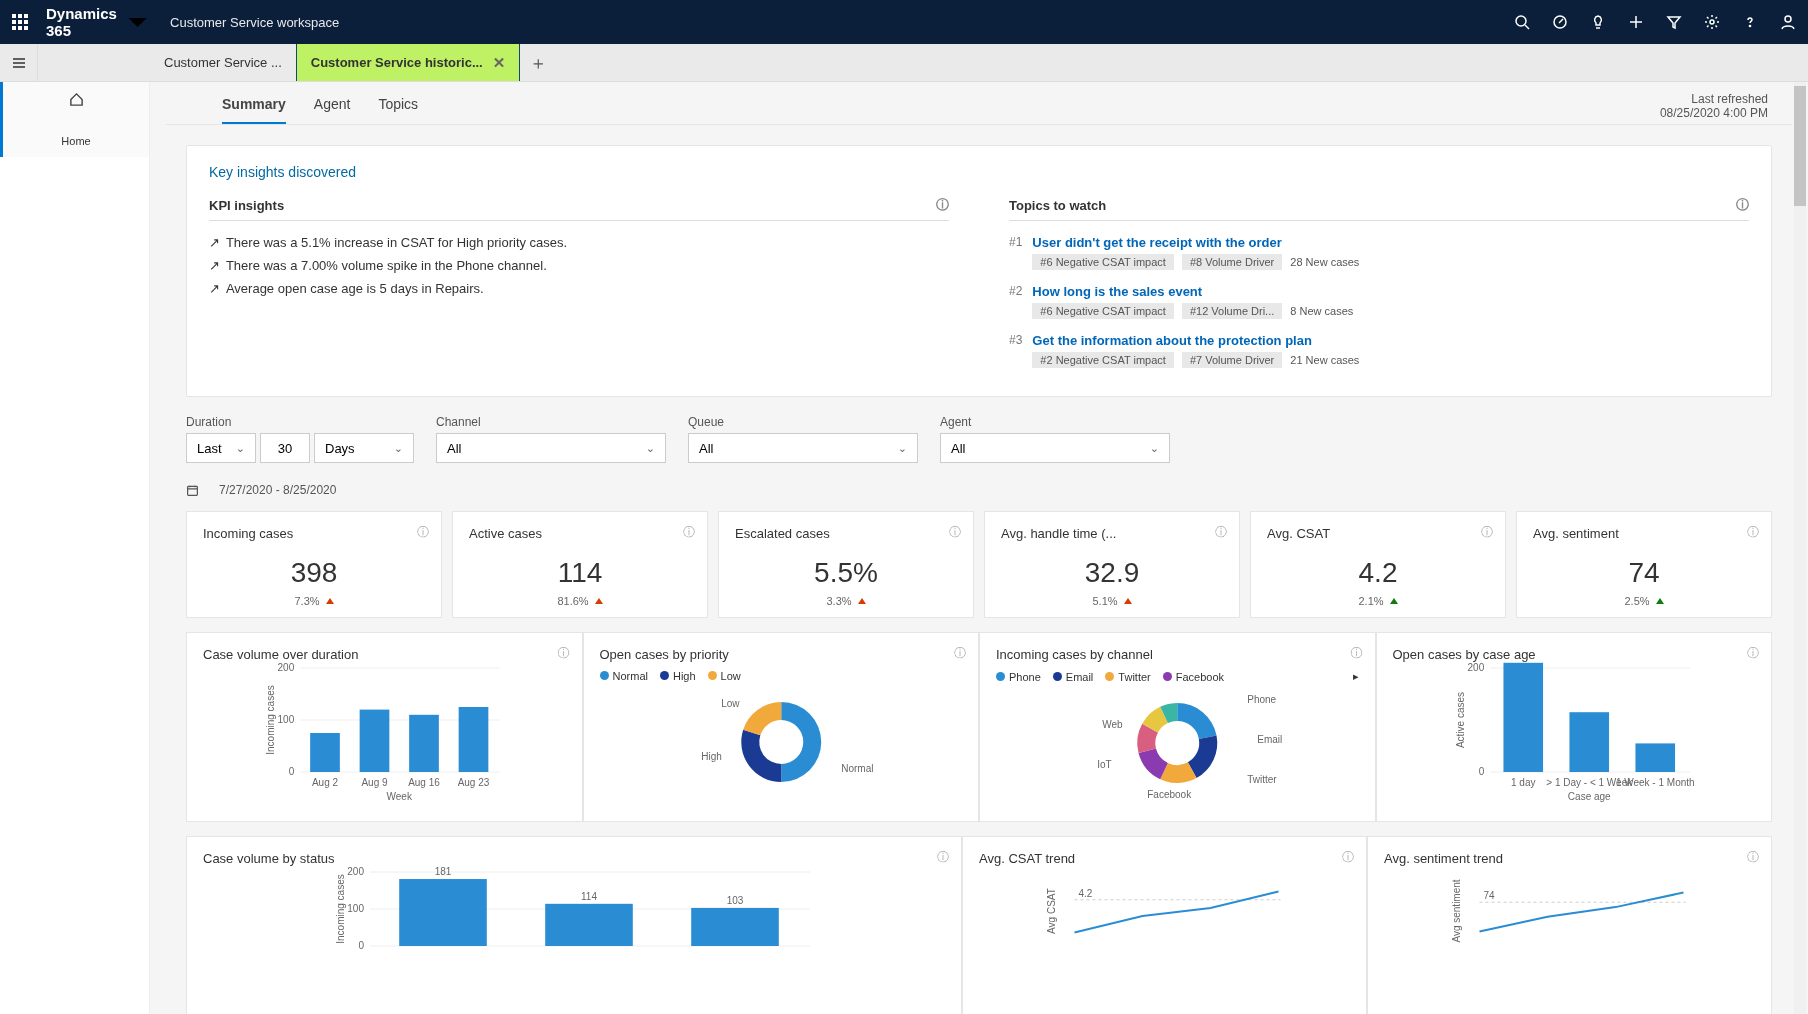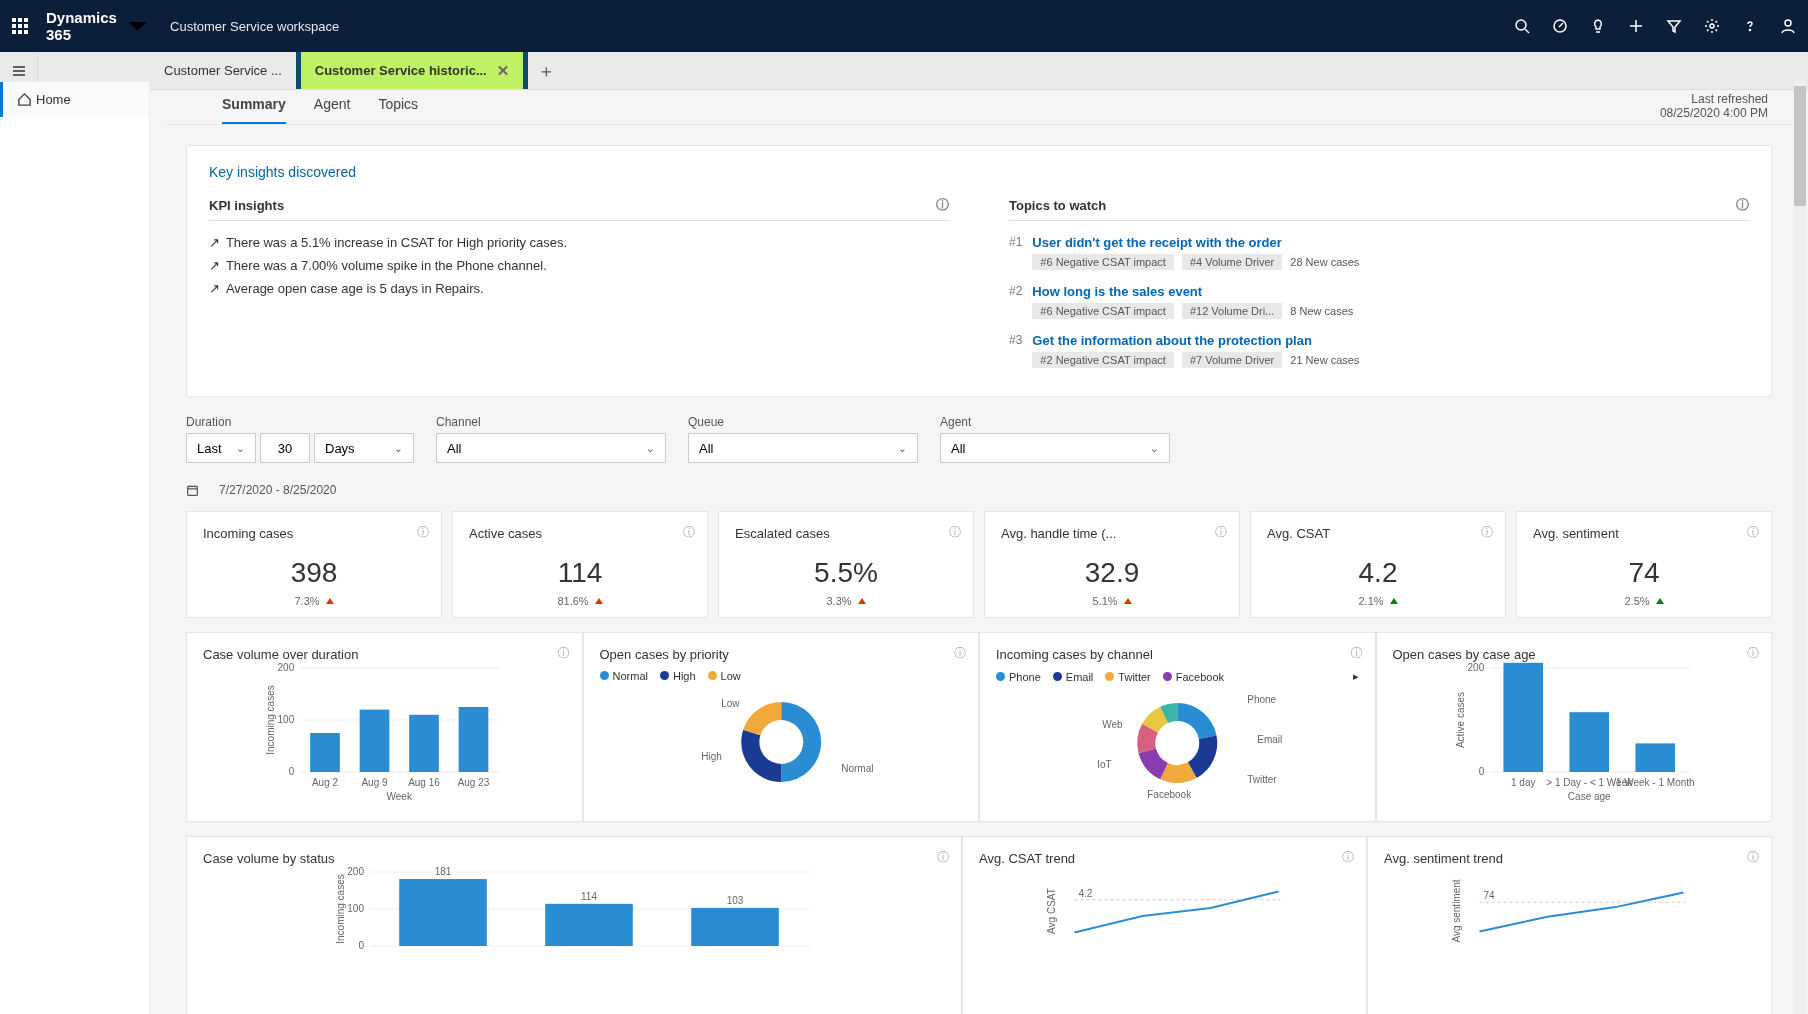--- a/index.html
+++ b/index.html
@@ -1,39 +1,39 @@
 <!DOCTYPE html>
 <html><head>
 <meta charset="utf-8">
 <style>
 * { box-sizing: border-box; margin: 0; padding: 0; font-family: "Segoe UI", Arial, sans-serif; }
 body { background: #f5f5f5; width: 1808px; height: 1014px; overflow: hidden; }
 
 
-.topbar { background: #0b1f3a; color: #fff; height: 52px; display: flex; align-items: center; padding: 0 12px; justify-content: space-between; }
+.topbar { background: #0b1f3a; color: #fff; height: 44px; display: flex; align-items: center; padding: 0 12px; justify-content: space-between; }
 .topbar-left { display: flex; align-items: center; gap: 18px; }
 .waffle { width: 16px; height: 16px; display: grid; grid-template-columns: repeat(3,4px); grid-template-rows: repeat(3,4px); gap: 2px; }
 .waffle span { background:#fff; }
 .app-name { font-weight: 600; font-size: 15px; display:flex; align-items:center; gap:6px;}
 .app-sub { font-size: 13px; opacity: .9; }
 .topbar-right { display: flex; gap: 22px; align-items: center; }
 .topbar-right .ticon { width:16px; height:16px; stroke:#fff; fill:none; stroke-width:1.5; cursor:pointer; }
 
 
 .tabstrip { background: #eaeaea; height: 38px; display:flex; align-items:stretch; border-bottom:1px solid #ddd; }
 .hamburger { width: 38px; display:flex; align-items:center; justify-content:center; border-right:1px solid #ddd; cursor:pointer;}
 .hamburger svg{width:16px;height:16px;stroke:#333;fill:none;stroke-width:1.5;}
-.file-tab { padding: 0 14px; display:flex; align-items:center; gap:10px; font-size:13px; color:#333; border-right:5px solid #0c4a6e; cursor:pointer;text-align:right;}
+.file-tab { padding: 0 14px; display:flex; align-items:center; gap:10px; font-size:13px; color:#333; border-right:1px solid #0c4a6e; cursor:pointer;text-align:right;}
 .file-tab.active { background:#bef264; font-weight:600; }
 .file-tab .close{font-size:15px;color:#666;}
 .tab-add { width:36px; display:flex; align-items:center; justify-content:center; font-size:18px; color:#555; cursor:pointer;}
 
 
 .leftrail { position:absolute; top:82px; left:0; width:150px; background:#fff; height:calc(100% - 82px); border-right:1px solid #eee;}
-.leftrail .item{ display:flex; align-items:center; gap:4px; padding:10px 14px; font-size:13px; color:#333; cursor:pointer;}
+.leftrail .item{ display:flex; align-items:center; gap:28px; padding:10px 14px; font-size:11px; color:#333; cursor:pointer;flex-direction:column;}
 .leftrail .item.active{ border-left:3px solid #0078d4; background:#fafafa;}
 .leftrail .item svg{width:15px;height:15px;stroke:#444;fill:none;stroke-width:1.5;}
 
 
 .main { position:absolute; left:150px; top:82px; right:0; bottom:0; overflow-y:auto; padding: 0 16px 24px 16px;}
 .inner-tabs { display:flex; gap:28px; padding: 14px 8px 0 8px; border-bottom:1px solid #e5e5e5; }
 .inner-tab { font-size:14px; padding-bottom:10px; color:#444; cursor:pointer;}
 .inner-tab.active { font-weight:600; border-bottom:2px solid #0078d4;margin-left:48px;}
 .refreshed { position:absolute; right:40px; top:92px; font-size:12px; color:#555; text-align:right;}
 
@@ -210,21 +210,21 @@
             <span>Topics to watch</span>
             <span class="info">ⓘ</span>
           </h4>
         <div id="topics-container">
             <div class="topic-row">
               <div class="rank">#1</div>
     <div class="topic-body">
       <a class="topic-link">User didn't get the receipt with the order</a>
       <div class="topic-tags">
         <span class="tag">#6 Negative CSAT impact</span>
-                  <span class="tag">#4 Volume Driver</span>
+                  <span class="tag">#8 Volume Driver</span>
         <span class="newcases">28 New cases</span>
       </div>
     </div>
             </div>
             <div class="topic-row">
               <div class="rank">#2</div>
     <div class="topic-body">
       <a class="topic-link">How long is the sales event</a>
       <div class="topic-tags">
         <span class="tag">#6 Negative CSAT impact</span>

